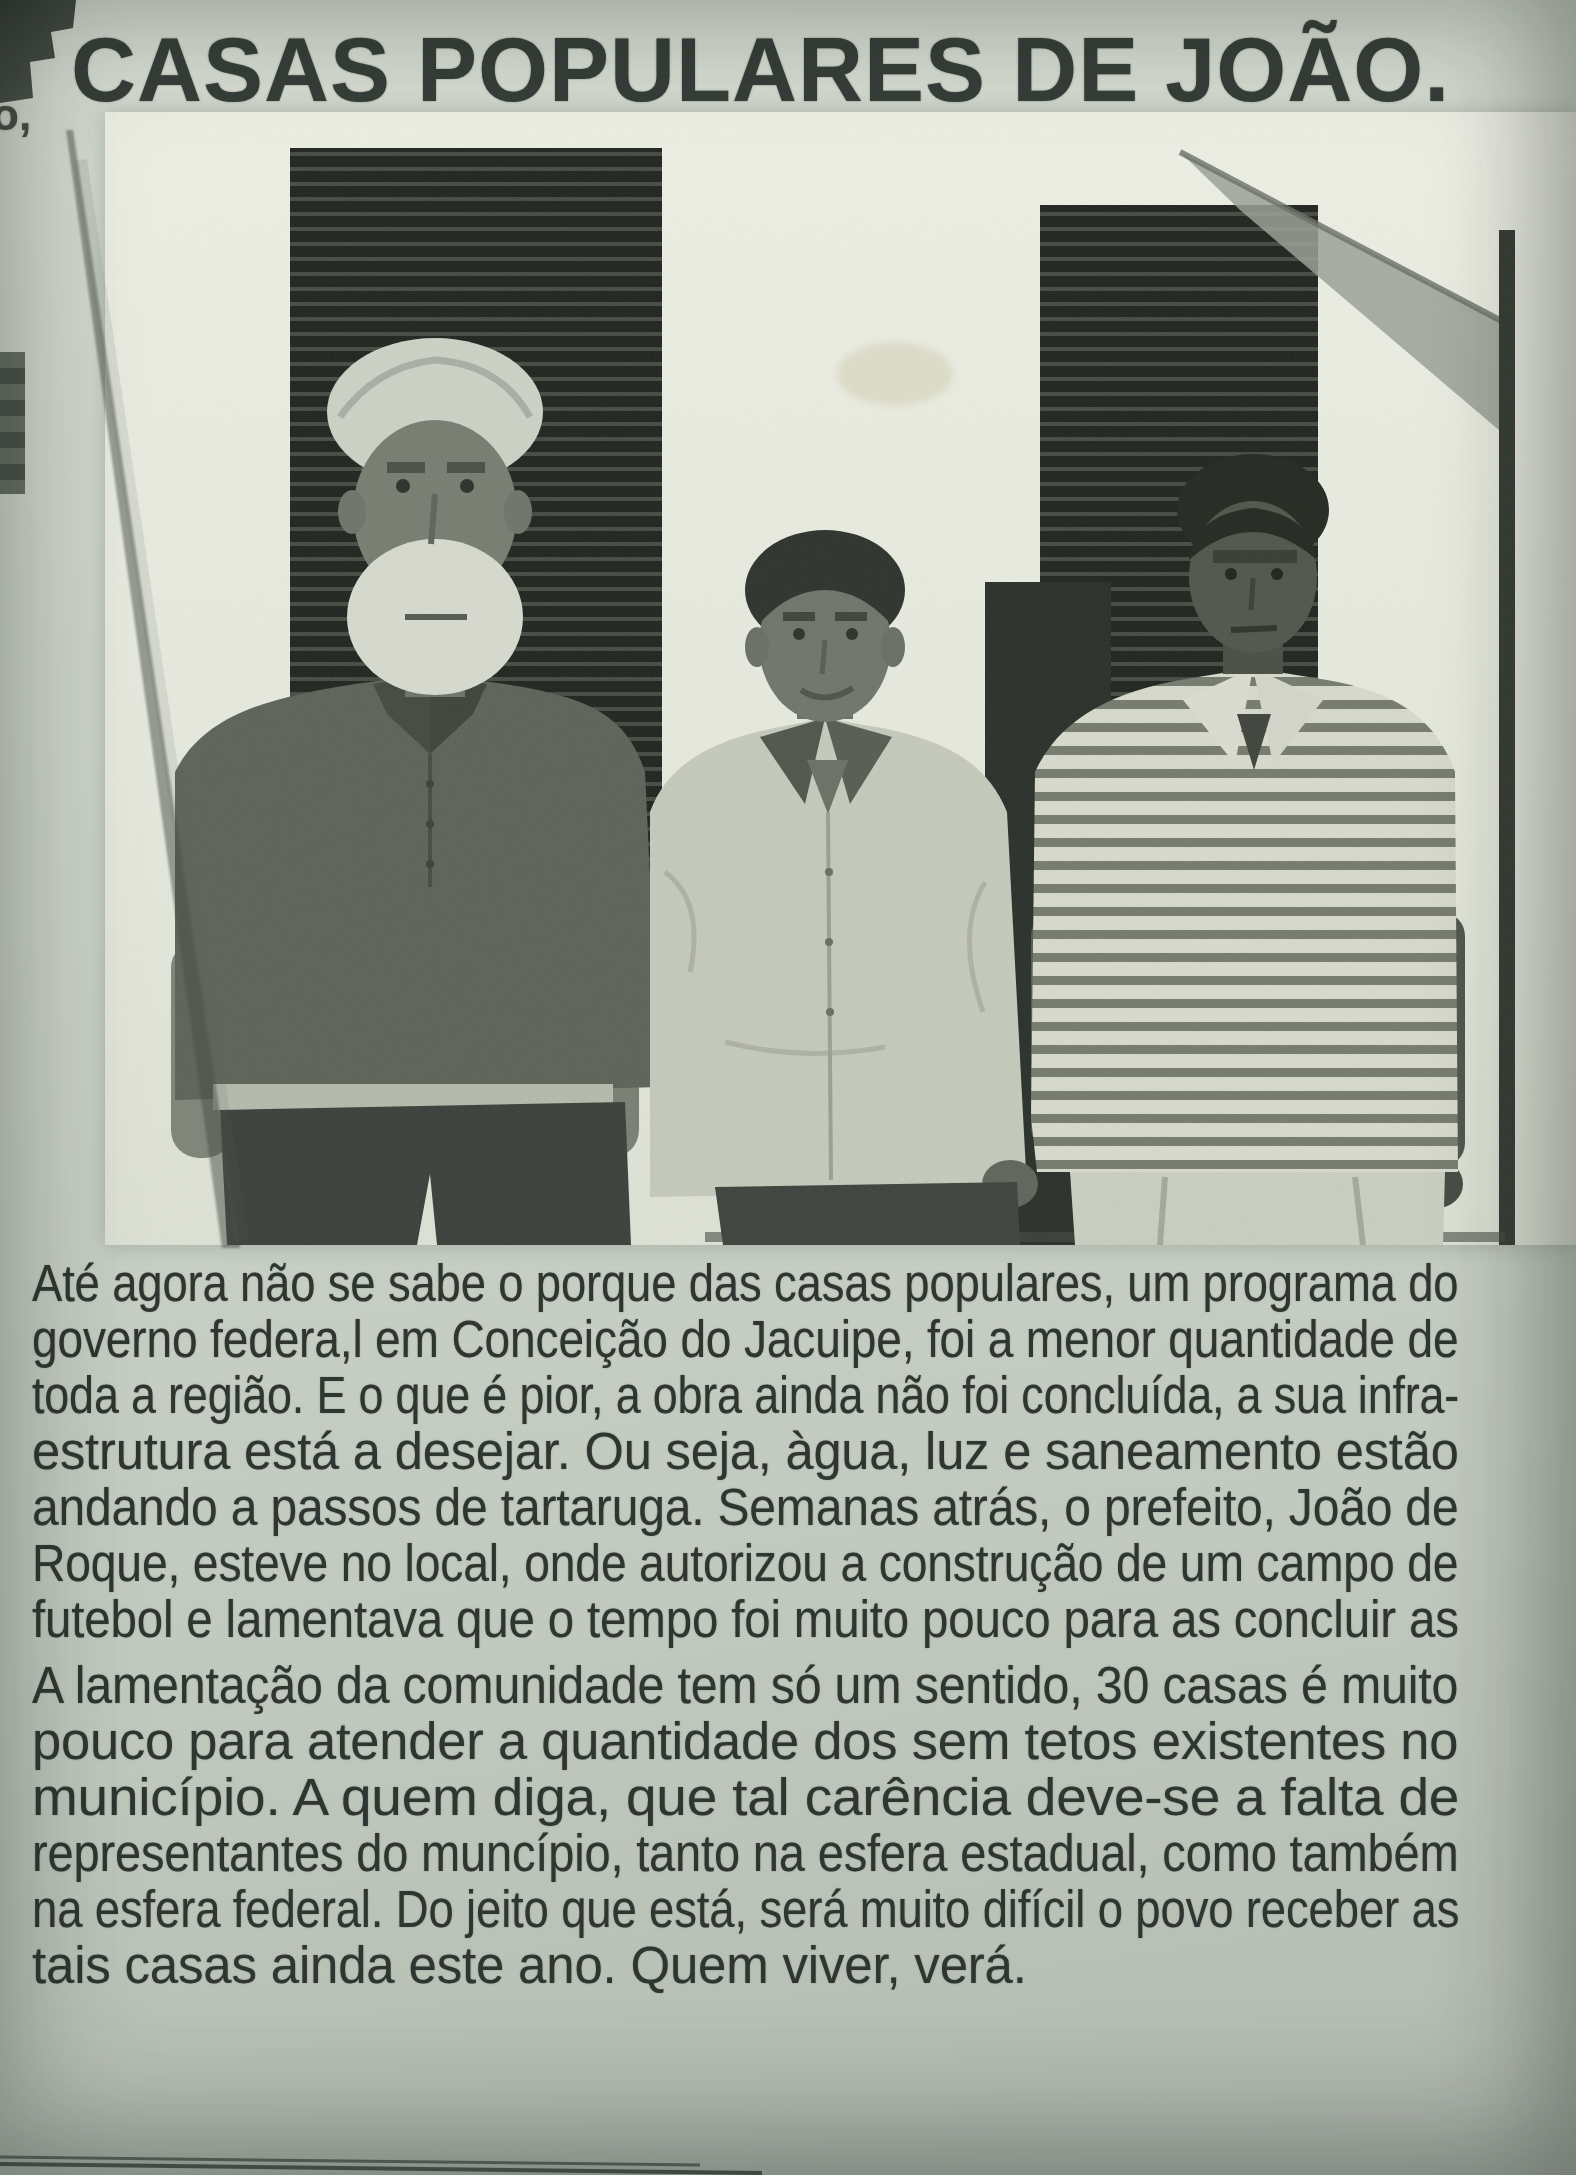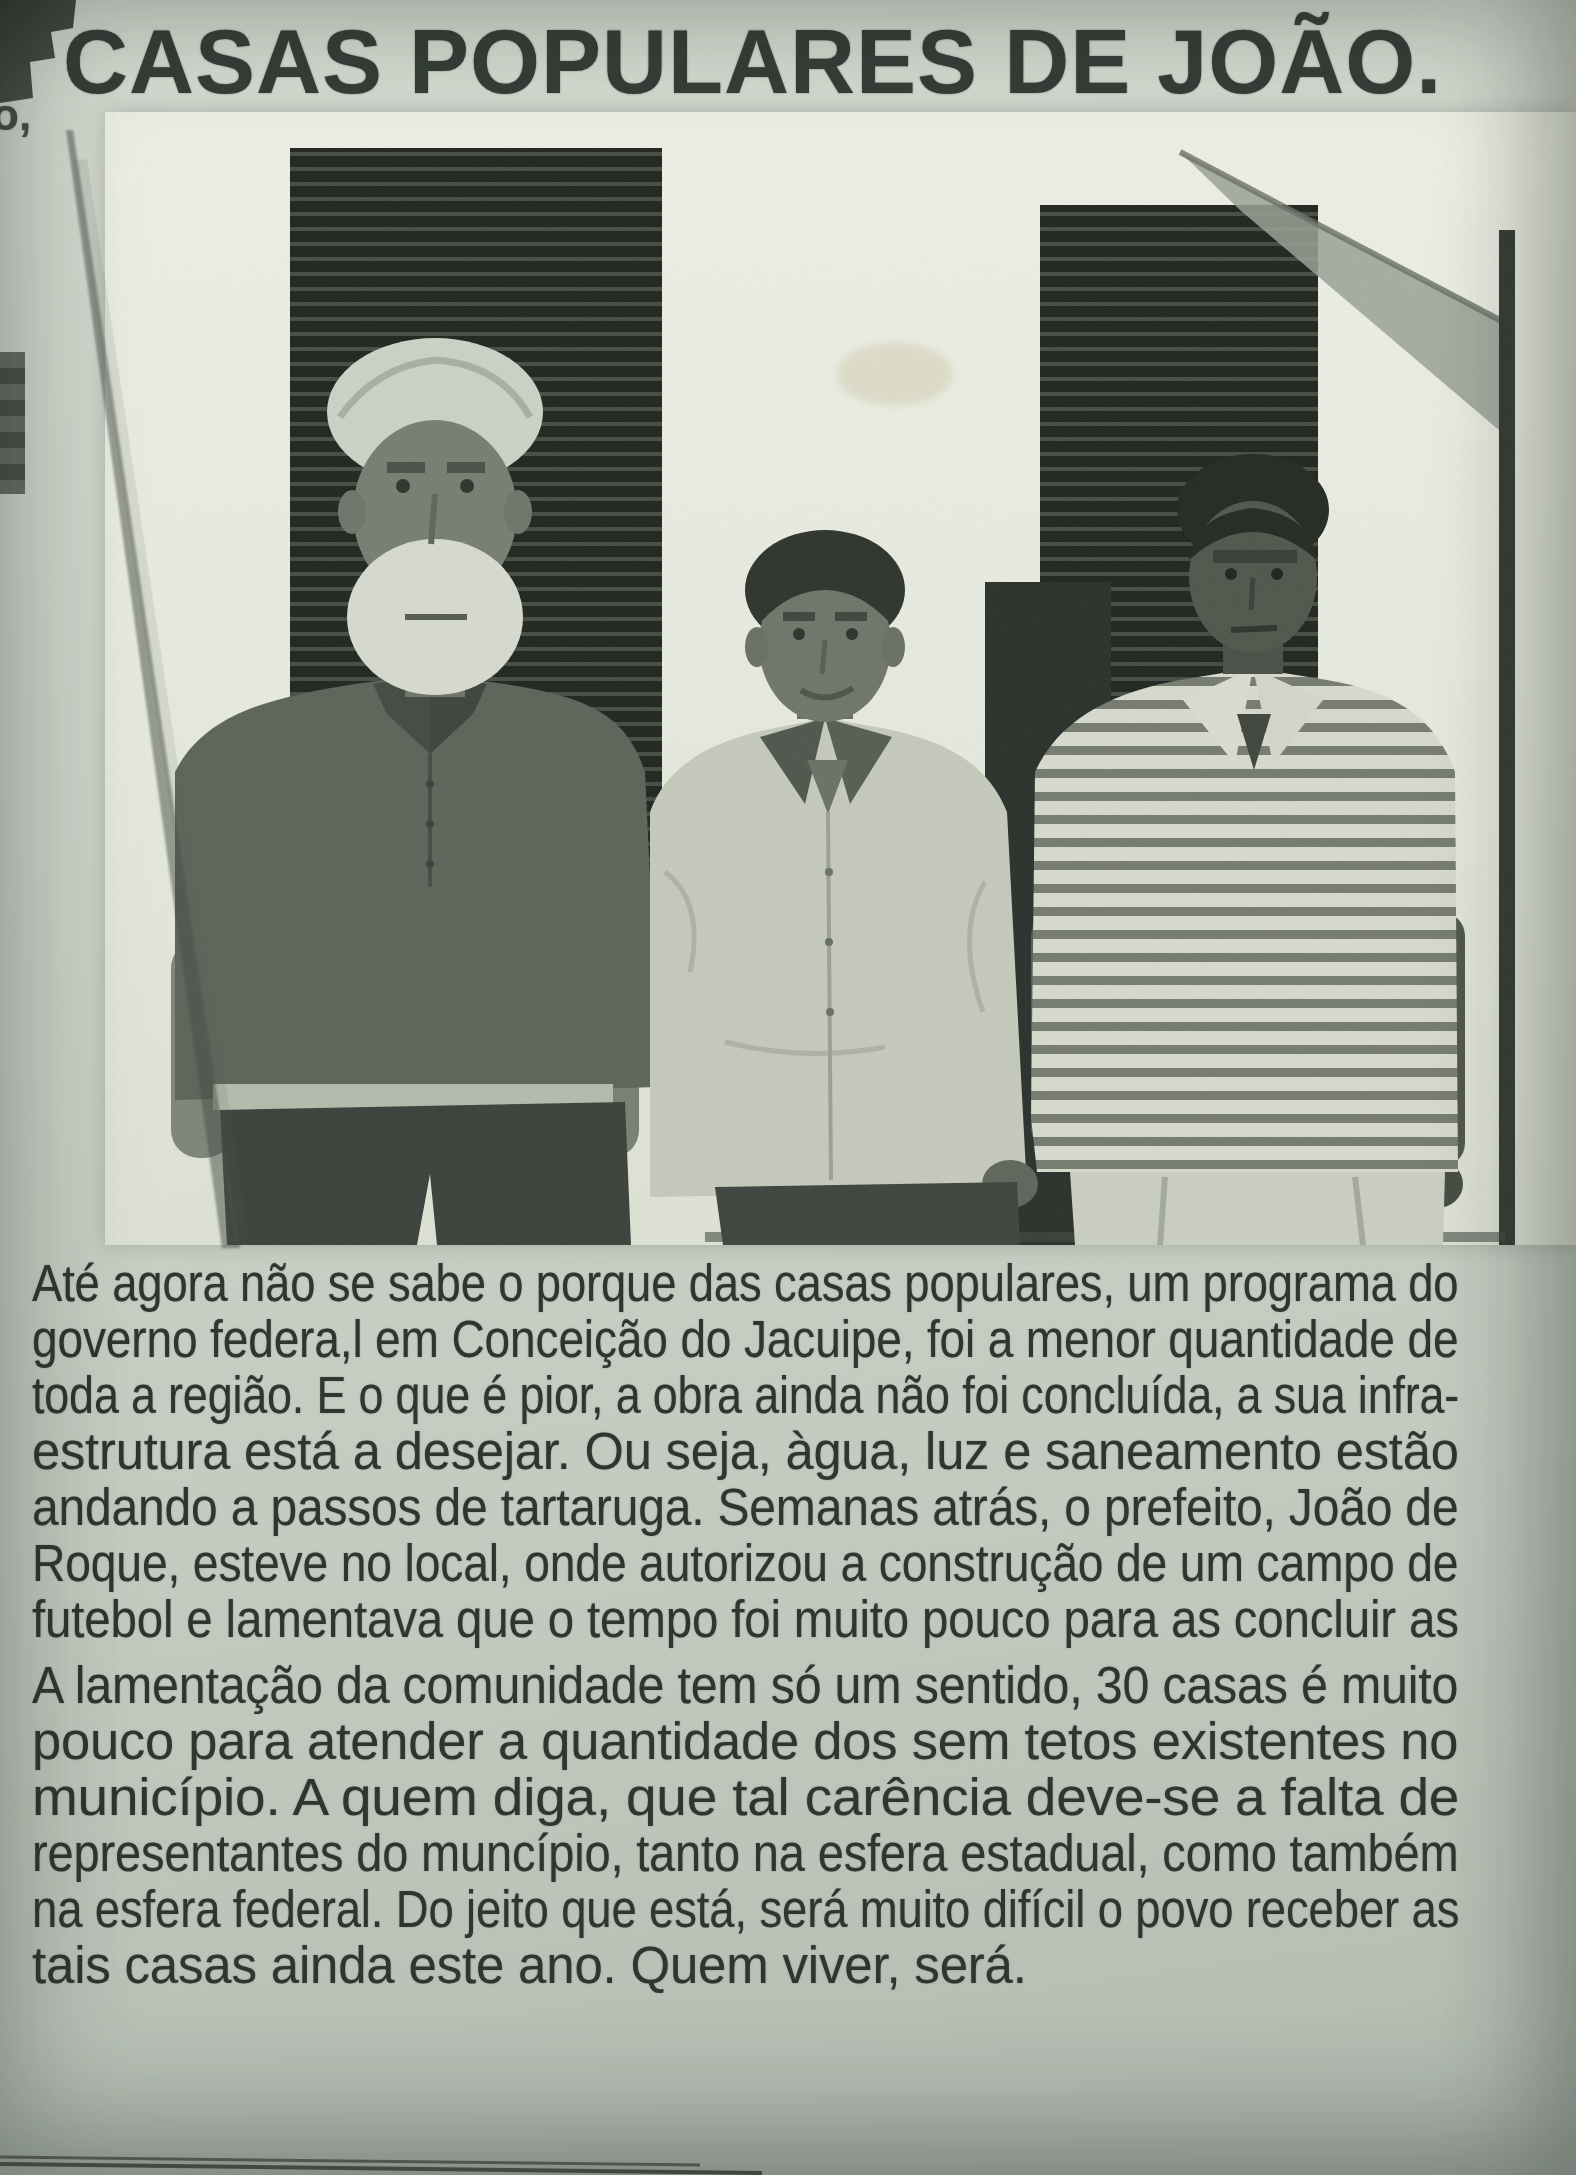--- a/index.html
+++ b/index.html
@@ -6,21 +6,21 @@
   .page{
     position:relative;width:1576px;height:2175px;overflow:hidden;
     font-family:"Liberation Sans",sans-serif;
     background:linear-gradient(172deg,#d6dbd1 0%,#cdd4c9 35%,#c2cabf 70%,#b3bbb1 100%);
   }
   .vignette{
     position:absolute;inset:0;z-index:9;pointer-events:none;
     box-shadow:inset 0 0 140px rgba(40,50,42,.28), inset -50px 0 90px rgba(40,50,42,.15), inset 0 -60px 120px rgba(40,50,42,.18);
   }
   .headline{
-    position:absolute;left:55px;top:4px;z-index:4;margin:8px;
+    position:absolute;left:55px;top:4px;z-index:4;margin:16px;
     font-size:90px;font-weight:bold;letter-spacing:1px;line-height:100px;
     color:#363d38;text-shadow:0 0 2px rgba(54,61,56,.55);white-space:nowrap;
   }
   .margin-note{
     position:absolute;left:-8px;top:90px;z-index:4;
     font-size:44px;font-weight:bold;color:#454c44;text-shadow:0 0 2px rgba(69,76,68,.5);
   }
   .corner-mark{
     position:absolute;left:0;top:0;width:82px;height:106px;z-index:5;
     background:linear-gradient(135deg,#30362f 0%,#454c45 60%,#555c53 100%);
@@ -185,17 +185,17 @@
     <div class="line" style="transform: scaleX(0.8804);">toda a região. E o que é pior, a obra ainda não foi concluída, a sua infra-</div>
     <div class="line" style="transform: scaleX(0.9934);">estrutura está a desejar. Ou seja, àgua, luz e saneamento estão</div>
     <div class="line" style="transform: scaleX(0.9414);">andando a passos de tartaruga. Semanas atrás, o prefeito, João de</div>
     <div class="line" style="transform: scaleX(0.9075);">Roque, esteve no local, onde autorizou a construção de um campo de</div>
     <div class="line" style="transform: scaleX(0.9315);">futebol e lamentava que o tempo foi muito pouco para as concluir as</div>
     <div class="line pstart" style="transform: scaleX(0.9481);">A lamentação da comunidade tem só um sentido, 30 casas é muito</div>
     <div class="line" style="transform: scaleX(1.0291);">pouco para atender a quantidade dos sem tetos existentes no</div>
     <div class="line" style="transform: scaleX(1.0783);">município. A quem diga, que tal carência deve-se a falta de</div>
     <div class="line" style="transform: scaleX(0.9225);">representantes do muncípio, tanto na esfera estadual, como também</div>
     <div class="line" style="transform: scaleX(0.893);">na esfera federal. Do jeito que está, será muito difícil o povo receber as</div>
-    <div class="line" style="transform: scaleX(1);">tais casas ainda este ano. Quem viver, será.</div>
+    <div class="line" style="transform: scaleX(1);">tais casas ainda este ano. Quem viver, verá.</div>
   </div>
 
   <div class="vignette"></div>
 </div>
 
 </body></html>

